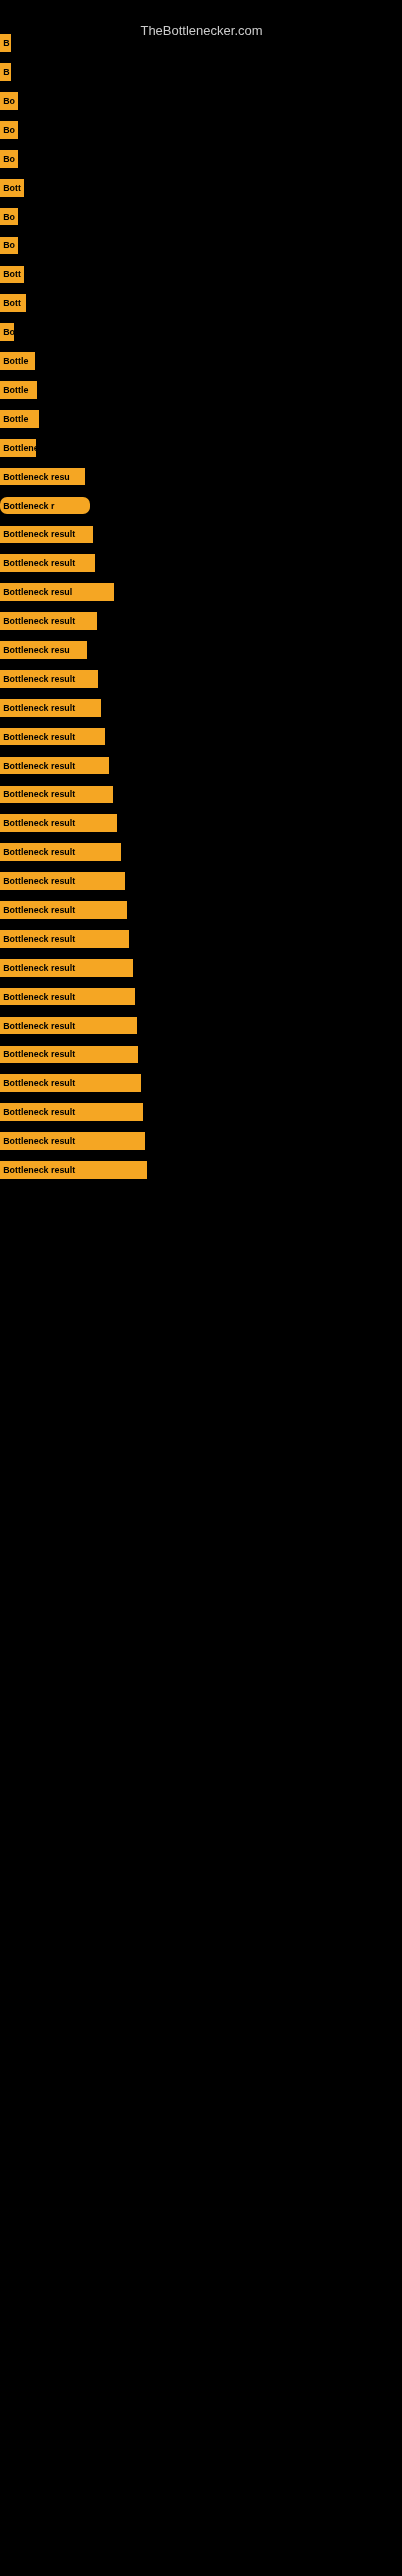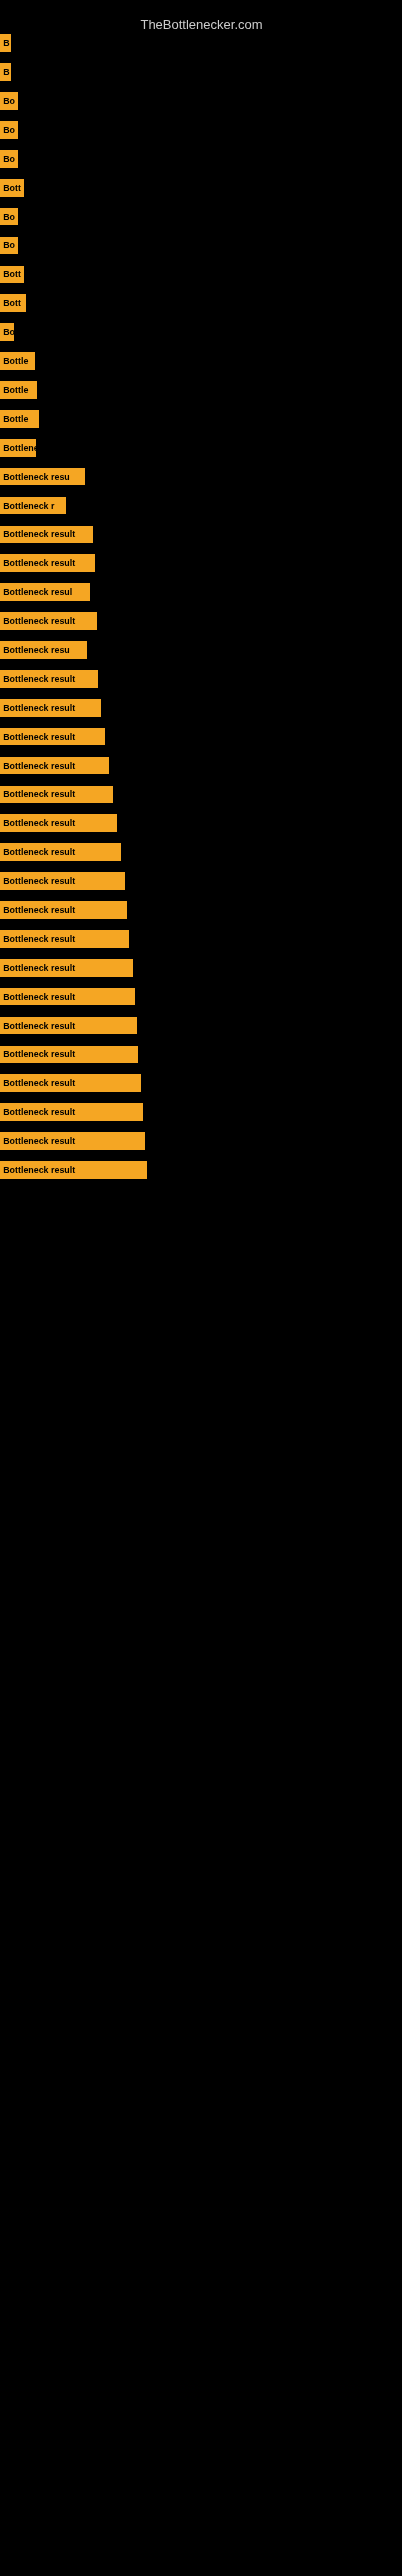--- a/index.html
+++ b/index.html
@@ -15,21 +15,21 @@
       font-family: Arial, sans-serif;
       position: relative;
     }
 
     .site-title {
       color: #cccccc;
       font-size: 13px;
       text-align: center;
       padding: 6.4px 0;
       position: absolute;
-      top: 11px;
+      top: 17px;
       left: 0;
       right: 0;
     }
 
     .bars-container {
       position: absolute;
       top: 24px;
       left: 0;
       right: 0;
       padding: 8px 0;
@@ -140,36 +140,36 @@
       <div class="bar" style="width: 36px;">
         <span class="bar-label">Bottleneck</span>
       </div>
     </div>
     <div class="bar-row">
       <div class="bar" style="width: 85px;">
         <span class="bar-label">Bottleneck resu</span>
       </div>
     </div>
     <div class="bar-row">
-      <div class="bar" style="width: 66px;">
+      <div class="bar" style="width: 90px; border-radius: 7px;">
         <span class="bar-label">Bottleneck r</span>
       </div>
     </div>
     <div class="bar-row">
       <div class="bar" style="width: 93px;">
         <span class="bar-label">Bottleneck result</span>
       </div>
     </div>
     <div class="bar-row">
       <div class="bar" style="width: 95px;">
         <span class="bar-label">Bottleneck result</span>
       </div>
     </div>
     <div class="bar-row">
-      <div class="bar" style="width: 90px;">
+      <div class="bar" style="width: 114px;">
         <span class="bar-label">Bottleneck resul</span>
       </div>
     </div>
     <div class="bar-row">
       <div class="bar" style="width: 97px;">
         <span class="bar-label">Bottleneck result</span>
       </div>
     </div>
     <div class="bar-row">
       <div class="bar" style="width: 87px;">

